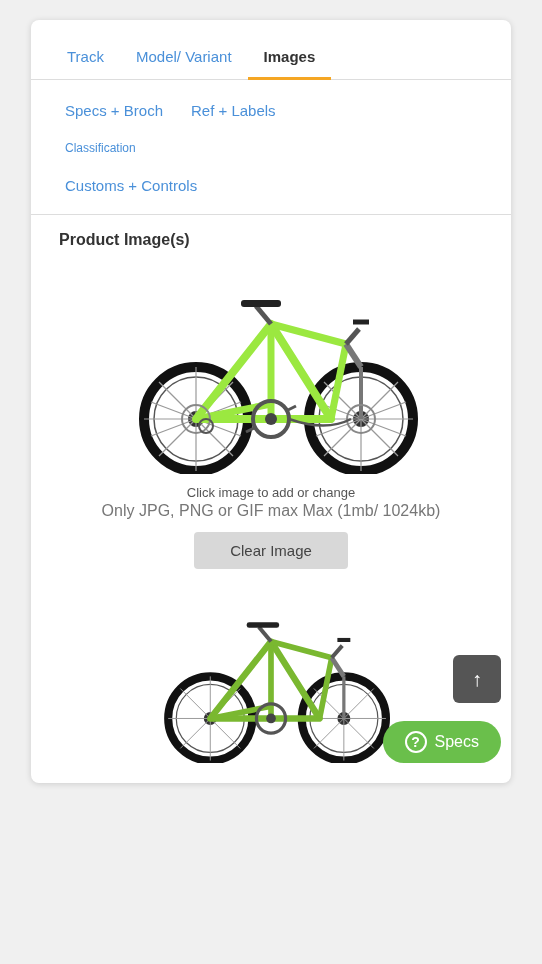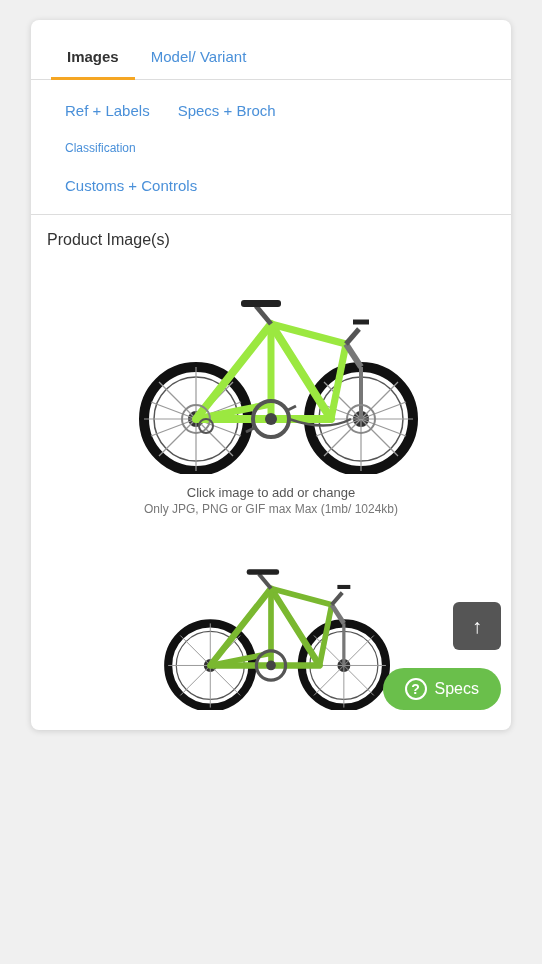--- a/index.html
+++ b/index.html
@@ -81,23 +81,23 @@
     }
     .tab4 {
       padding: 8px 14px 10px 14px;
       font-size: 15px;
       color: #4a90d9;
       cursor: pointer;
     }
     
     .section-title {
       font-size: 16px;
-      font-weight: 400;
+      font-weight: 700;
       color: #333;
-      padding: 16px 20px 10px 16px;
+      padding: 16px 20px 10px 28px;
     }
     
     .image-area {
       display: flex;
       flex-direction: column;
       align-items: center;
       padding: 0 36px;
     }
     .bike-image-container {
       width: 100%;
@@ -113,21 +113,21 @@
       width: 320px;
       height: 210px;
     }
     .image-hint {
       font-size: 13px;
       color: #555;
       margin-top: 6px;
       text-align: center;
     }
     .image-hint2 {
-      font-size: 12px;
+      font-size: 16px;
       color: #777;
       margin-top: 2px;
       text-align: center;
     }
     .clear-btn {
       margin-top: 12px;
       padding: 10px 36px;
       background: #d8d8d8;
       border: none;
       border-radius: 4px;
@@ -189,27 +189,28 @@
       font-size: 14px;
       font-weight: bold;
     }
   </style>
 </head>
 <body>
 
 <div class="card">
 
   <div class="tabs-row1">
+    <div class="tab">Track</div>
+    <div class="tab">Model/ Variant</div>
     <div class="tab active">Images</div>
-    <div class="tab">Model/ Variant</div>
   </div>
 
   <div class="tabs-row2">
+    <div class="tab2">Specs + Broch</div>
     <div class="tab2">Ref + Labels</div>
-    <div class="tab2">Specs + Broch</div>
   </div>
 
   <div class="tabs-row3">
     <div class="tab3">Classification</div>
   </div>
 
   <div class="tabs-row4">
     <div class="tab4">Customs + Controls</div>
   </div>
 
@@ -274,20 +275,21 @@
 
         <circle cx="95" cy="162" r="7" fill="none" stroke="#555" stroke-width="2"></circle>
 
         <path d="M178,155 Q215,168 240,155" fill="none" stroke="#555" stroke-width="2.5"></path>
       </svg>
     </div>
 
     <div class="image-hint">Click image to add or change</div>
     <div class="image-hint2">Only JPG, PNG or GIF max Max (1mb/ 1024kb)</div>
 
+    <button class="clear-btn">Clear Image</button>
 
     <div class="bike-image-container2">
       <svg width="320" height="170" viewBox="0 0 320 210" xmlns="http://www.w3.org/2000/svg">
 
         <circle cx="85" cy="155" r="52" fill="none" stroke="#111" stroke-width="10"></circle>
         <circle cx="85" cy="155" r="42" fill="none" stroke="#555" stroke-width="1.5"></circle>
         <circle cx="85" cy="155" r="8" fill="#333"></circle>
         <line x1="85" y1="103" x2="85" y2="207" stroke="#999" stroke-width="1.2"></line>
         <line x1="33" y1="155" x2="137" y2="155" stroke="#999" stroke-width="1.2"></line>
         <line x1="48" y1="118" x2="122" y2="192" stroke="#999" stroke-width="1.2"></line>

